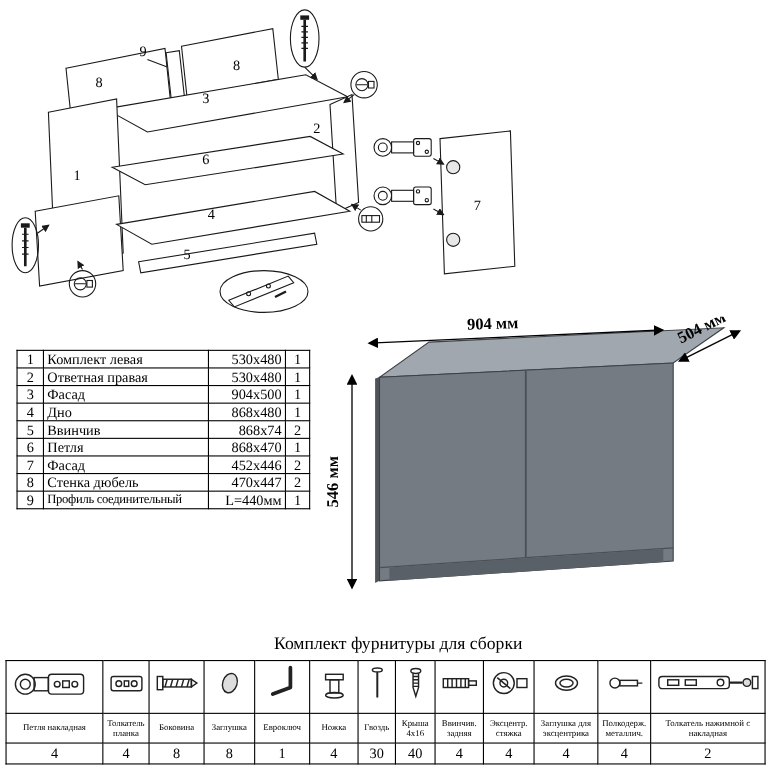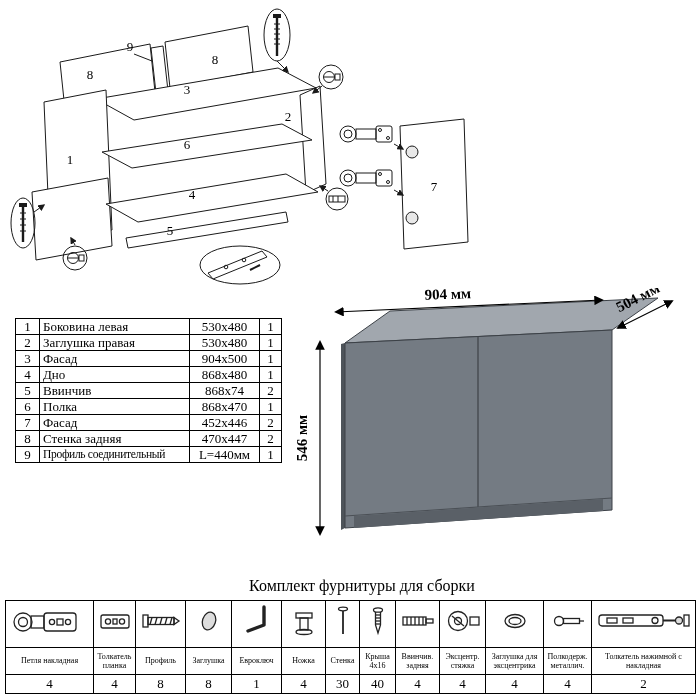--- a/index.html
+++ b/index.html
@@ -6,21 +6,21 @@
   html,body { width:700px; height:700px; background:#fff; }
   body { font-family:"Liberation Serif", serif; color:#000; }
   .page { position:relative; width:700px; height:700px; background:#fff; overflow:hidden; }
 
   .exploded { position:absolute; left:0; top:2px; }
 
   .parts { position:absolute; left:15px; top:318px; border-collapse:collapse; font-size:13px; }
   .parts td { border:1px solid #000; height:16px; line-height:15px; padding:0 3px; white-space:nowrap; }
   .parts td.num { width:24px; text-align:center; padding:0; }
   .parts td.name { width:150px; text-align:left; }
-  .parts td.size { width:70px; text-align:center; }
+  .parts td.size { width:70px; text-align:right; }
   .parts td.qty { width:22px; text-align:center; padding:0; }
   .parts tr.small td.name { font-size:11.5px; letter-spacing:-0.3px; }
 
   .cabinet { position:absolute; left:288px; top:288px; }
 
   .hw-title { position:absolute; left:0; top:577px; width:700px; text-align:center; font-size:16px;margin-left:12px; }
 
   .hw { position:absolute; left:5px; top:600px; width:690px; border-collapse:collapse; table-layout:fixed; }
   .hw td { border:1px solid #000; text-align:center; vertical-align:middle; padding:1px; overflow:hidden; }
   .hw tr.icons td { height:44px; }
@@ -171,27 +171,27 @@
     <text class="plabel" x="187" y="147" text-anchor="middle">6</text>
     <text class="plabel" x="192" y="197" text-anchor="middle">4</text>
     <text class="plabel" x="170" y="233" text-anchor="middle">5</text>
     <text class="plabel" x="434" y="189" text-anchor="middle">7</text>
   </svg>
 
   <table class="parts">
     <tbody>
       <tr>
         <td class="num">1</td>
-        <td class="name">Боковина левая</td>
+        <td class="name">Комплект левая</td>
         <td class="size">530x480</td>
         <td class="qty">1</td>
       </tr>
       <tr>
         <td class="num">2</td>
-        <td class="name">Заглушка правая</td>
+        <td class="name">Ответная правая</td>
         <td class="size">530x480</td>
         <td class="qty">1</td>
       </tr>
       <tr>
         <td class="num">3</td>
         <td class="name">Фасад</td>
         <td class="size">904x500</td>
         <td class="qty">1</td>
       </tr>
       <tr>
@@ -201,33 +201,33 @@
         <td class="qty">1</td>
       </tr>
       <tr>
         <td class="num">5</td>
         <td class="name">Ввинчив</td>
         <td class="size">868x74</td>
         <td class="qty">2</td>
       </tr>
       <tr>
         <td class="num">6</td>
-        <td class="name">Полка</td>
+        <td class="name">Петля</td>
         <td class="size">868x470</td>
         <td class="qty">1</td>
       </tr>
       <tr>
         <td class="num">7</td>
         <td class="name">Фасад</td>
         <td class="size">452x446</td>
         <td class="qty">2</td>
       </tr>
       <tr>
         <td class="num">8</td>
-        <td class="name">Стенка задняя</td>
+        <td class="name">Стенка дюбель</td>
         <td class="size">470x447</td>
         <td class="qty">2</td>
       </tr>
       <tr class="small">
         <td class="num">9</td>
         <td class="name">Профиль соединительный</td>
         <td class="size">L=440мм</td>
         <td class="qty">1</td>
       </tr>
     </tbody>
@@ -383,25 +383,25 @@
             <circle class="ic" cx="60" cy="18.5" r="3"></circle>
             <line x1="68" y1="18.5" x2="80" y2="18.5" stroke="#222" stroke-width="2"></line>
             <circle cx="84" cy="18.5" r="3.5" fill="#ddd" stroke="#222" stroke-width="1.3"></circle>
             <rect class="ic" x="89" y="13" width="5" height="11"></rect>
           </svg>
         </td>
       </tr>
       <tr class="labels">
         <td>Петля накладная</td>
         <td>Толкатель планка</td>
-        <td>Профиль</td>
+        <td>Боковина</td>
         <td>Заглушка</td>
         <td>Евроключ</td>
         <td>Ножка</td>
-        <td>Стенка</td>
+        <td>Гвоздь</td>
         <td>Крыша 4x16</td>
         <td>Ввинчив. задняя</td>
         <td>Эксцентр. стяжка</td>
         <td>Заглушка для эксцентрика</td>
         <td>Полкодерж. металлич.</td>
         <td>Толкатель нажимной с накладная</td>
       </tr>
       <tr class="qty">
         <td>4</td>
         <td>4</td>

